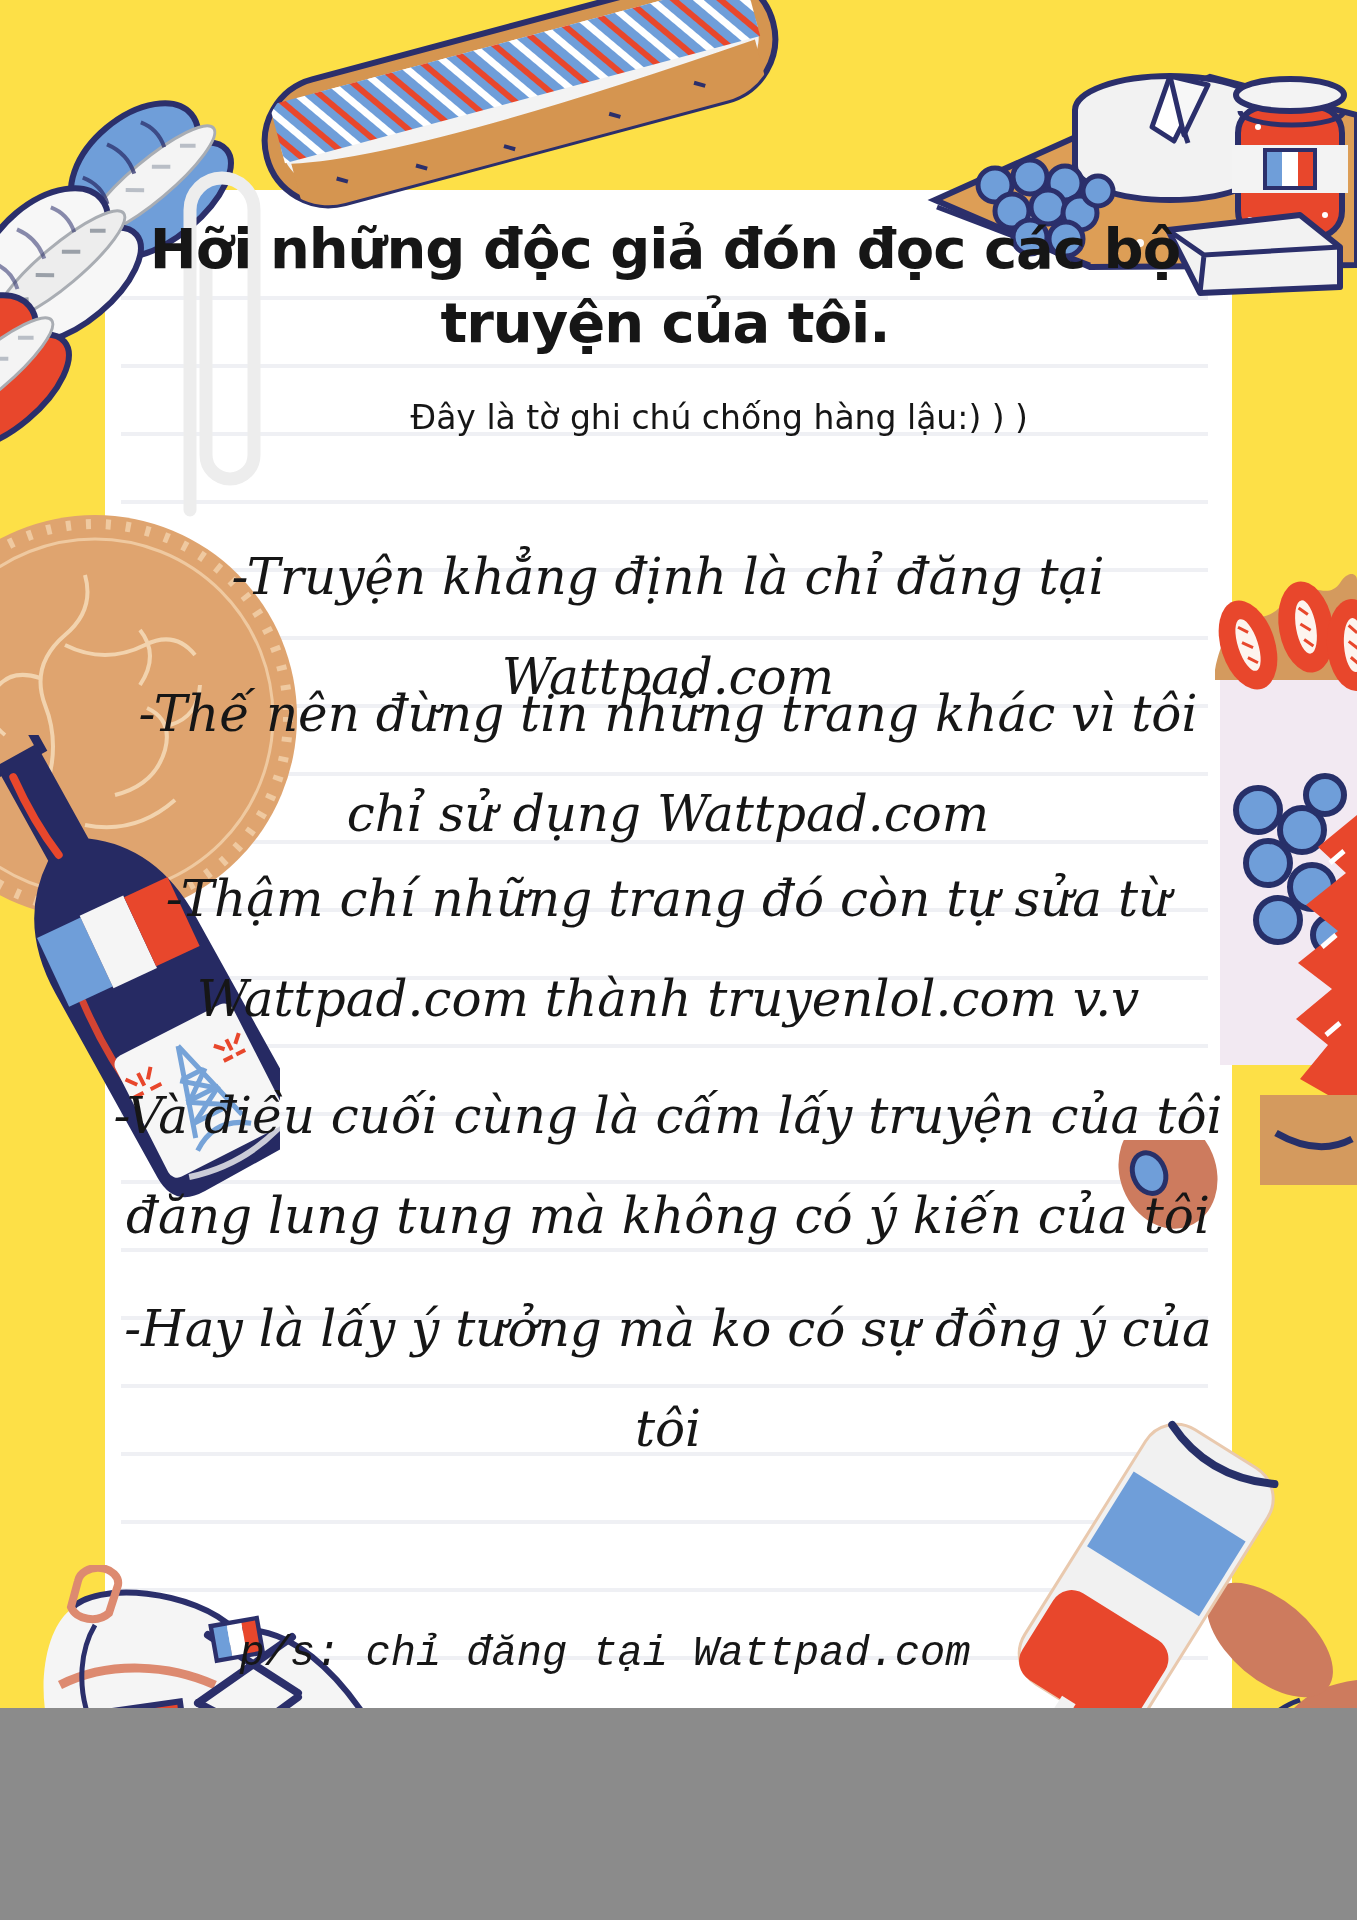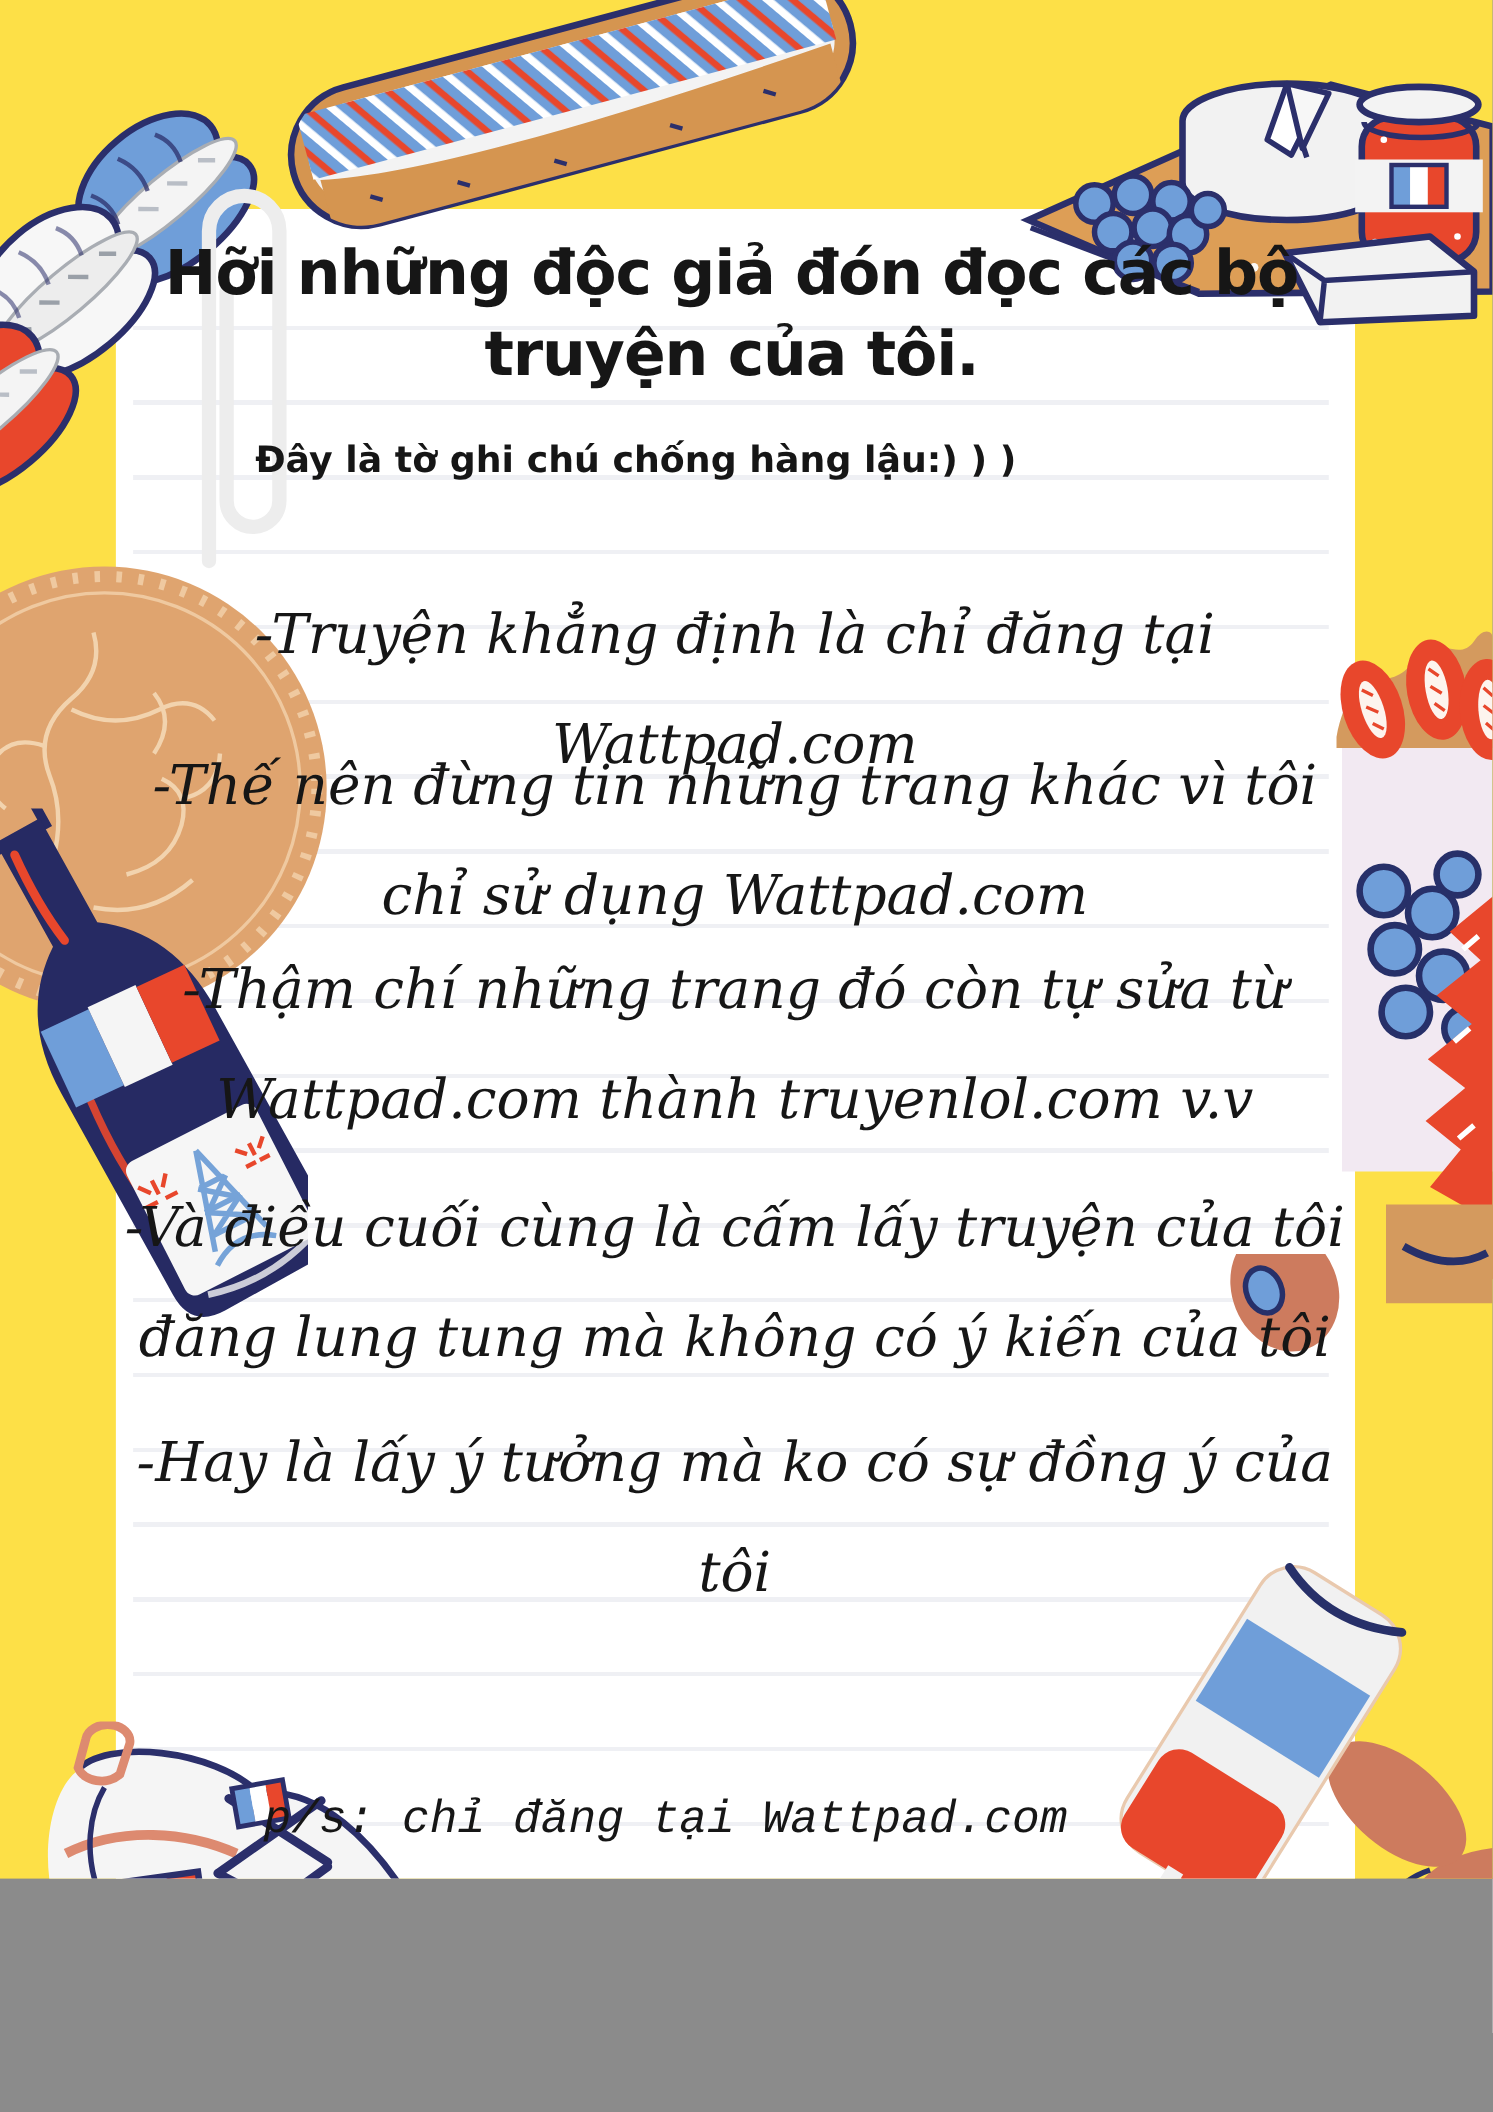--- a/index.html
+++ b/index.html
@@ -11,22 +11,22 @@
     clip-path:polygon(0 0,1127px 0,1127px 1555px,1055px 1562px,995px 1550px,935px 1560px,875px 1548px,
       825px 1558px,795px 1540px,765px 1526px,715px 1522px,665px 1530px,615px 1555px,575px 1572px,
       535px 1585px,475px 1578px,415px 1590px,355px 1582px,295px 1594px,235px 1586px,175px 1598px,
       115px 1590px,55px 1600px,0 1592px);}
   .paper::before{content:"";position:absolute;left:16px;right:24px;top:42px;bottom:0;
     background:repeating-linear-gradient(to bottom,transparent 0 64px,#eff0f4 64px 68px);}
   
   .txt{position:absolute;color:#161616;z-index:6;}
   .title{left:120px;top:212px;width:1090px;text-align:center;font-family:"DejaVu Sans",sans-serif;
          font-weight:800;font-size:56px;line-height:1.32;letter-spacing:-1px;}
-  .subtitle{left:128px;top:398px;width:900px;text-align:center;font-family:"DejaVu Sans",sans-serif;
-         font-weight:700;font-size:33px;}
+  .subtitle{left:128px;top:398px;width:900px;text-align:right;font-family:"DejaVu Sans",sans-serif;
+         font-weight:400;font-size:33px;}
   .script{font-family:"DejaVu Serif",serif;font-style:italic;font-size:50px;line-height:2.0;
           width:1120px;left:108px;text-align:center;}
   .ps{font-family:Liberation Mono, monospace;font-style:italic;font-size:42px;left:130px;width:950px;
       text-align:center;}
   .sig{font-family:"DejaVu Serif",serif;font-style:italic;font-weight:700;font-size:42px;
        left:800px;width:400px;text-align:center;}
   svg{display:block;}
 </style>
 </head>
 <body>

